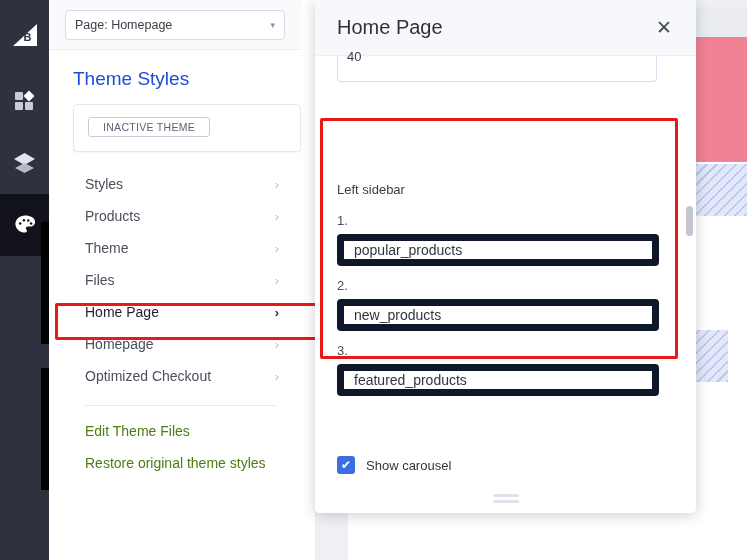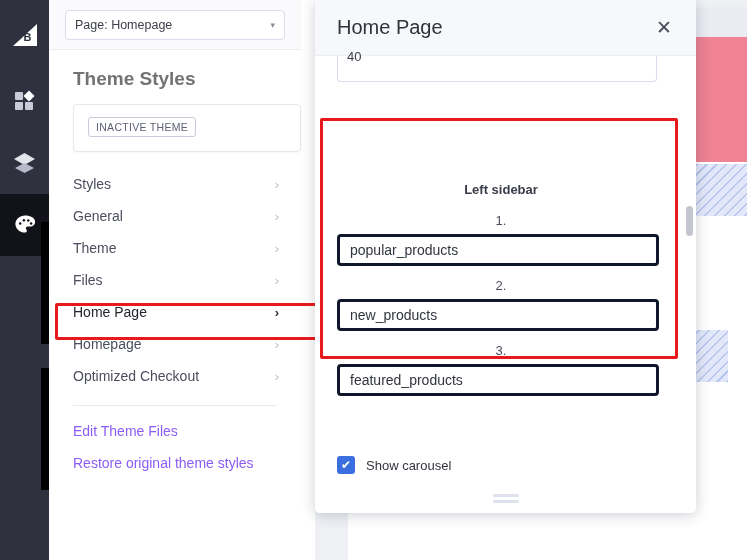--- a/index.html
+++ b/index.html
@@ -45,52 +45,52 @@
   .select-box {
     width: 100%; height: 30px; background: #ffffff;
     border: 1px solid #d9dce9; border-radius: 4px;
     display: flex; align-items: center; padding: 0 9px;
     font-size: 12.5px; color: #3c3f4a;
   }
   .select-box .caret { margin-left: auto; color: #8b8f9c; font-size: 9px; }
 
   .panel-body { padding: 0 16px; }
   .panel-title {
-    font-size: 19px; color: #737373; font-weight: 700;
+    font-size: 19px; color: #1d4ed8; font-weight: 400;
     margin: 18px 0 14px 8px;
   }
   .theme-card {
     margin: 0 0 0 8px; width: 228px;
     border: 1px solid #e6e8ee; border-radius: 4px;
     background: #ffffff; padding: 12px 14px 14px 14px;
     box-shadow: 0 1px 2px rgba(0,0,0,.04);
   }
   .theme-name { font-size: 12.5px; font-weight: bold; color: #5e6277; margin-bottom: 9px; }
   .theme-badge {
     display: inline-block; border: 1px solid #c9ccd8; border-radius: 3px;
-    padding: 3px 7px; font-size: 10.5px; color: #5e6277; letter-spacing: .3px;
-  }
-
-  .nav-list { margin-top: 16px; }
+    padding: 3px 14px; font-size: 10.5px; color: #5e6277; letter-spacing: .3px;
+  }
+
+  .nav-list { margin-top: 16px; margin-left: 12px; }
   .nav-item {
     position: relative; height: 32px; display: flex; align-items: center;
     padding: 0 6px 0 8px; font-size: 14px; color: #4b4e5c;
   }
   .nav-item .chev { margin-left: auto; color: #b9bcc8; font-size: 13px; }
   .nav-item.highlight { color: #23252e; }
   .nav-item.highlight .chev { color: #2b2d37; font-weight: bold; }
   .nav-hl-box {
     position: absolute; left: 55px; top: 303px; width: 265px; height: 37px;
     border: 3px solid #e8191a; border-radius: 2px;
     pointer-events: none;
   }
   .nav-sep { height: 1px; background: #e8eaef; margin: 13px 8px 9px 8px; }
   .nav-link {
     height: 32px; display: flex; align-items: center; padding: 0 8px;
-    font-size: 14px; color: #8b5cf6;
+    font-size: 14px; color: #4d7c0f;
   }
 
   
   .preview {
     position: absolute; left: 315px; top: 0; width: 432px; height: 560px;
     background: #eef0f4; overflow: hidden;
   }
   .preview-page {
     position: absolute; left: 33px; top: 7px; right: 0; bottom: 0;
     background: #ffffff;
@@ -126,40 +126,40 @@
   }
   .modal-head {
     height: 56px; background: #f7f8fb; border-bottom: 1px solid #eceef3;
     display: flex; align-items: center; padding: 0 18px 0 22px;
   }
   .modal-title { font-size: 20px; color: #31323a; font-weight: 400; }
   .modal-close {
     margin-left: auto; font-size: 19px; color: #4a4d59; line-height: 1;
     padding: 4px 6px;
   }
-  .modal-body { position: relative; height: 457px; padding: 0 33px; text-align: center; }
+  .modal-body { position: relative; height: 457px; padding: 0 33px; }
 
   .cut-input {
     position: absolute; left: 22px; top: 0; width: 320px; height: 26px;
     border: 1px solid #d9dce9; border-top: none; border-radius: 0 0 4px 4px;
     font-size: 13px; color: #3c3f4a;
     padding: 0 9px; display: flex; align-items: flex-start;
   }
   .cut-input span { margin-top: -7px; }
 
   .redbox {
     position: absolute; left: 320px; top: 118px; width: 358px; height: 241px;
     border: 3px solid #e8191a; border-radius: 2px; pointer-events: none;
   }
 
   .section { position: absolute; left: 22px; top: 126px; width: 328px; }
-  .sec-label { font-size: 13px; font-weight: bold; color: #3a3d49; margin-bottom: 16px; }
+  .sec-label { font-size: 13px; font-weight: normal; color: #3a3d49; margin-bottom: 16px; }
   .f-num { font-size: 13px; color: #4b4e5c; margin-bottom: 6px; }
   .f-input {
-    width: 322px; height: 32px; border: 3px solid #0f172a; border-radius: 4px;
+    width: 322px; height: 32px; border: 7px solid #0f172a; border-radius: 4px;
     background: #fff; display: flex; align-items: center; padding: 0 10px;
     font-size: 14px; color: #32353f; margin-bottom: 12px;
   }
 
   .carousel-sec { position: absolute; left: 22px; top: 386px; width: 330px; }
   .cb-row { display: flex; align-items: center; margin-top: 14px; }
   .checkbox {
     width: 18px; height: 18px; background: #3b6fe0; border-radius: 3px;
     display: flex; align-items: center; justify-content: center;
     color: #fff; font-size: 12px; margin-right: 11px;
@@ -250,21 +250,21 @@
       <div class="theme-card">
         <div class="theme-badge">INACTIVE THEME</div>
       </div>
 
       <div class="nav-list">
         <div class="nav-item">
           <span>Styles</span>
           <span class="chev">›</span>
         </div>
         <div class="nav-item">
-          <span>General</span>
+          <span>Products</span>
           <span class="chev">›</span>
         </div>
         <div class="nav-item">
           <span>Theme</span>
           <span class="chev">›</span>
         </div>
         <div class="nav-item">
           <span>Files</span>
           <span class="chev">›</span>
         </div>

